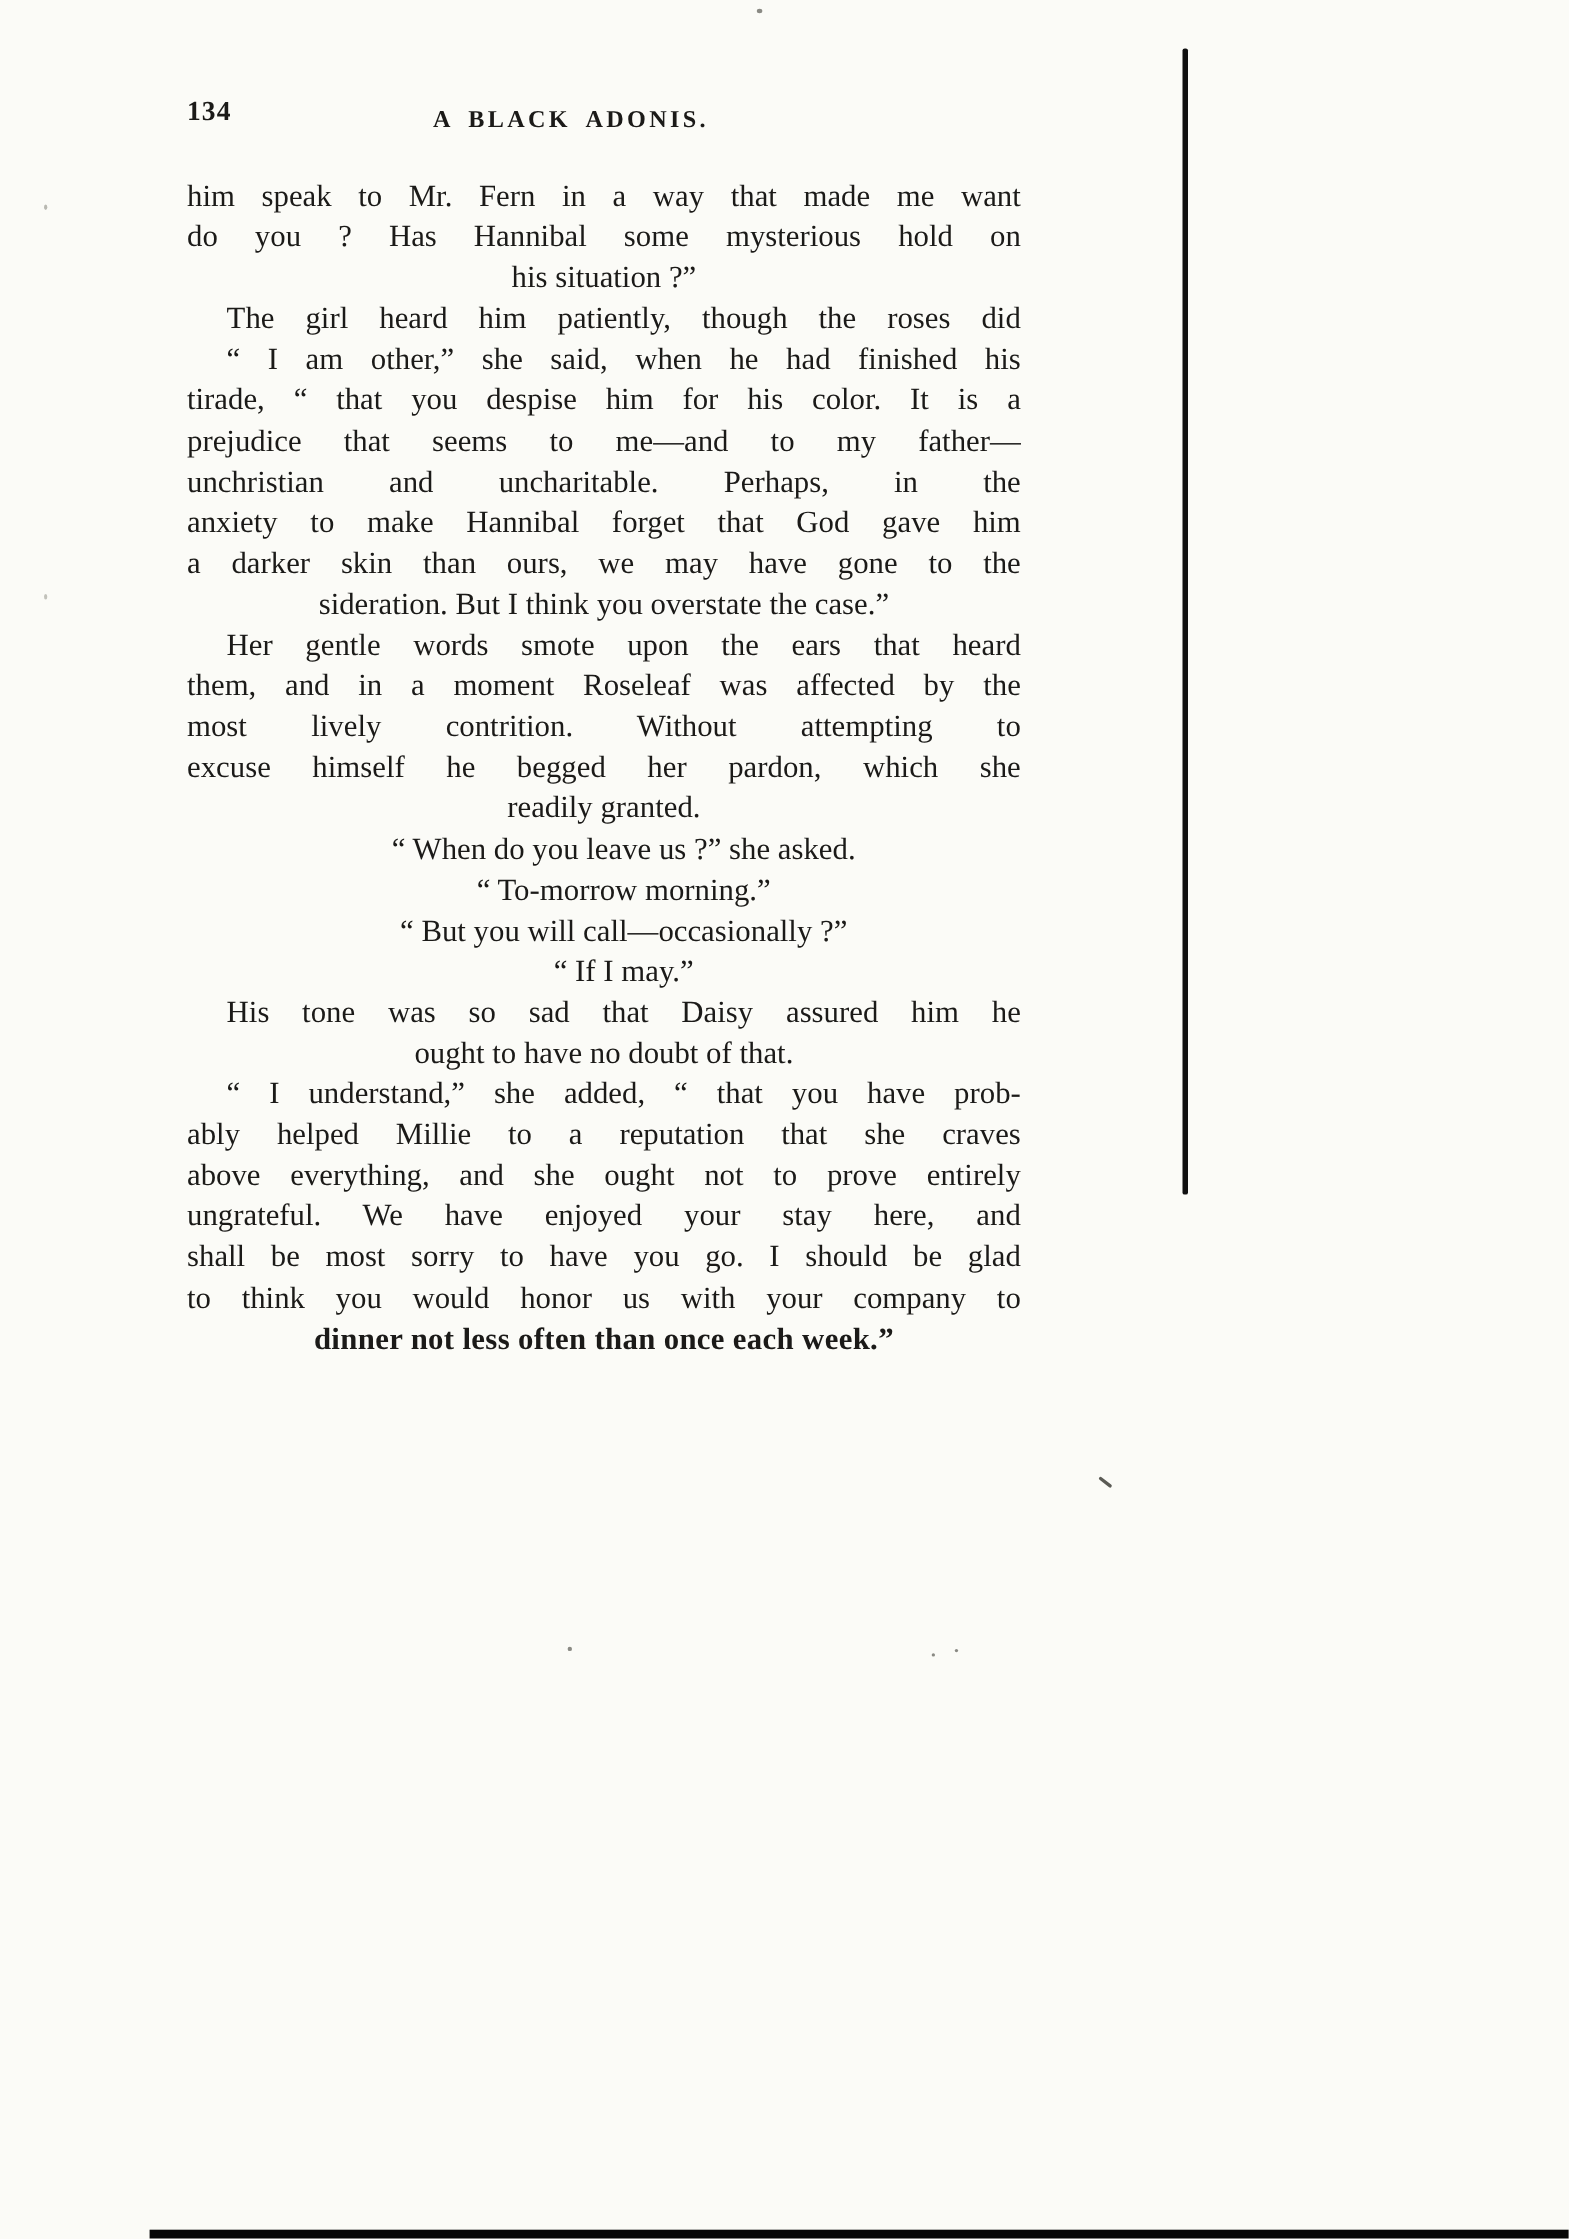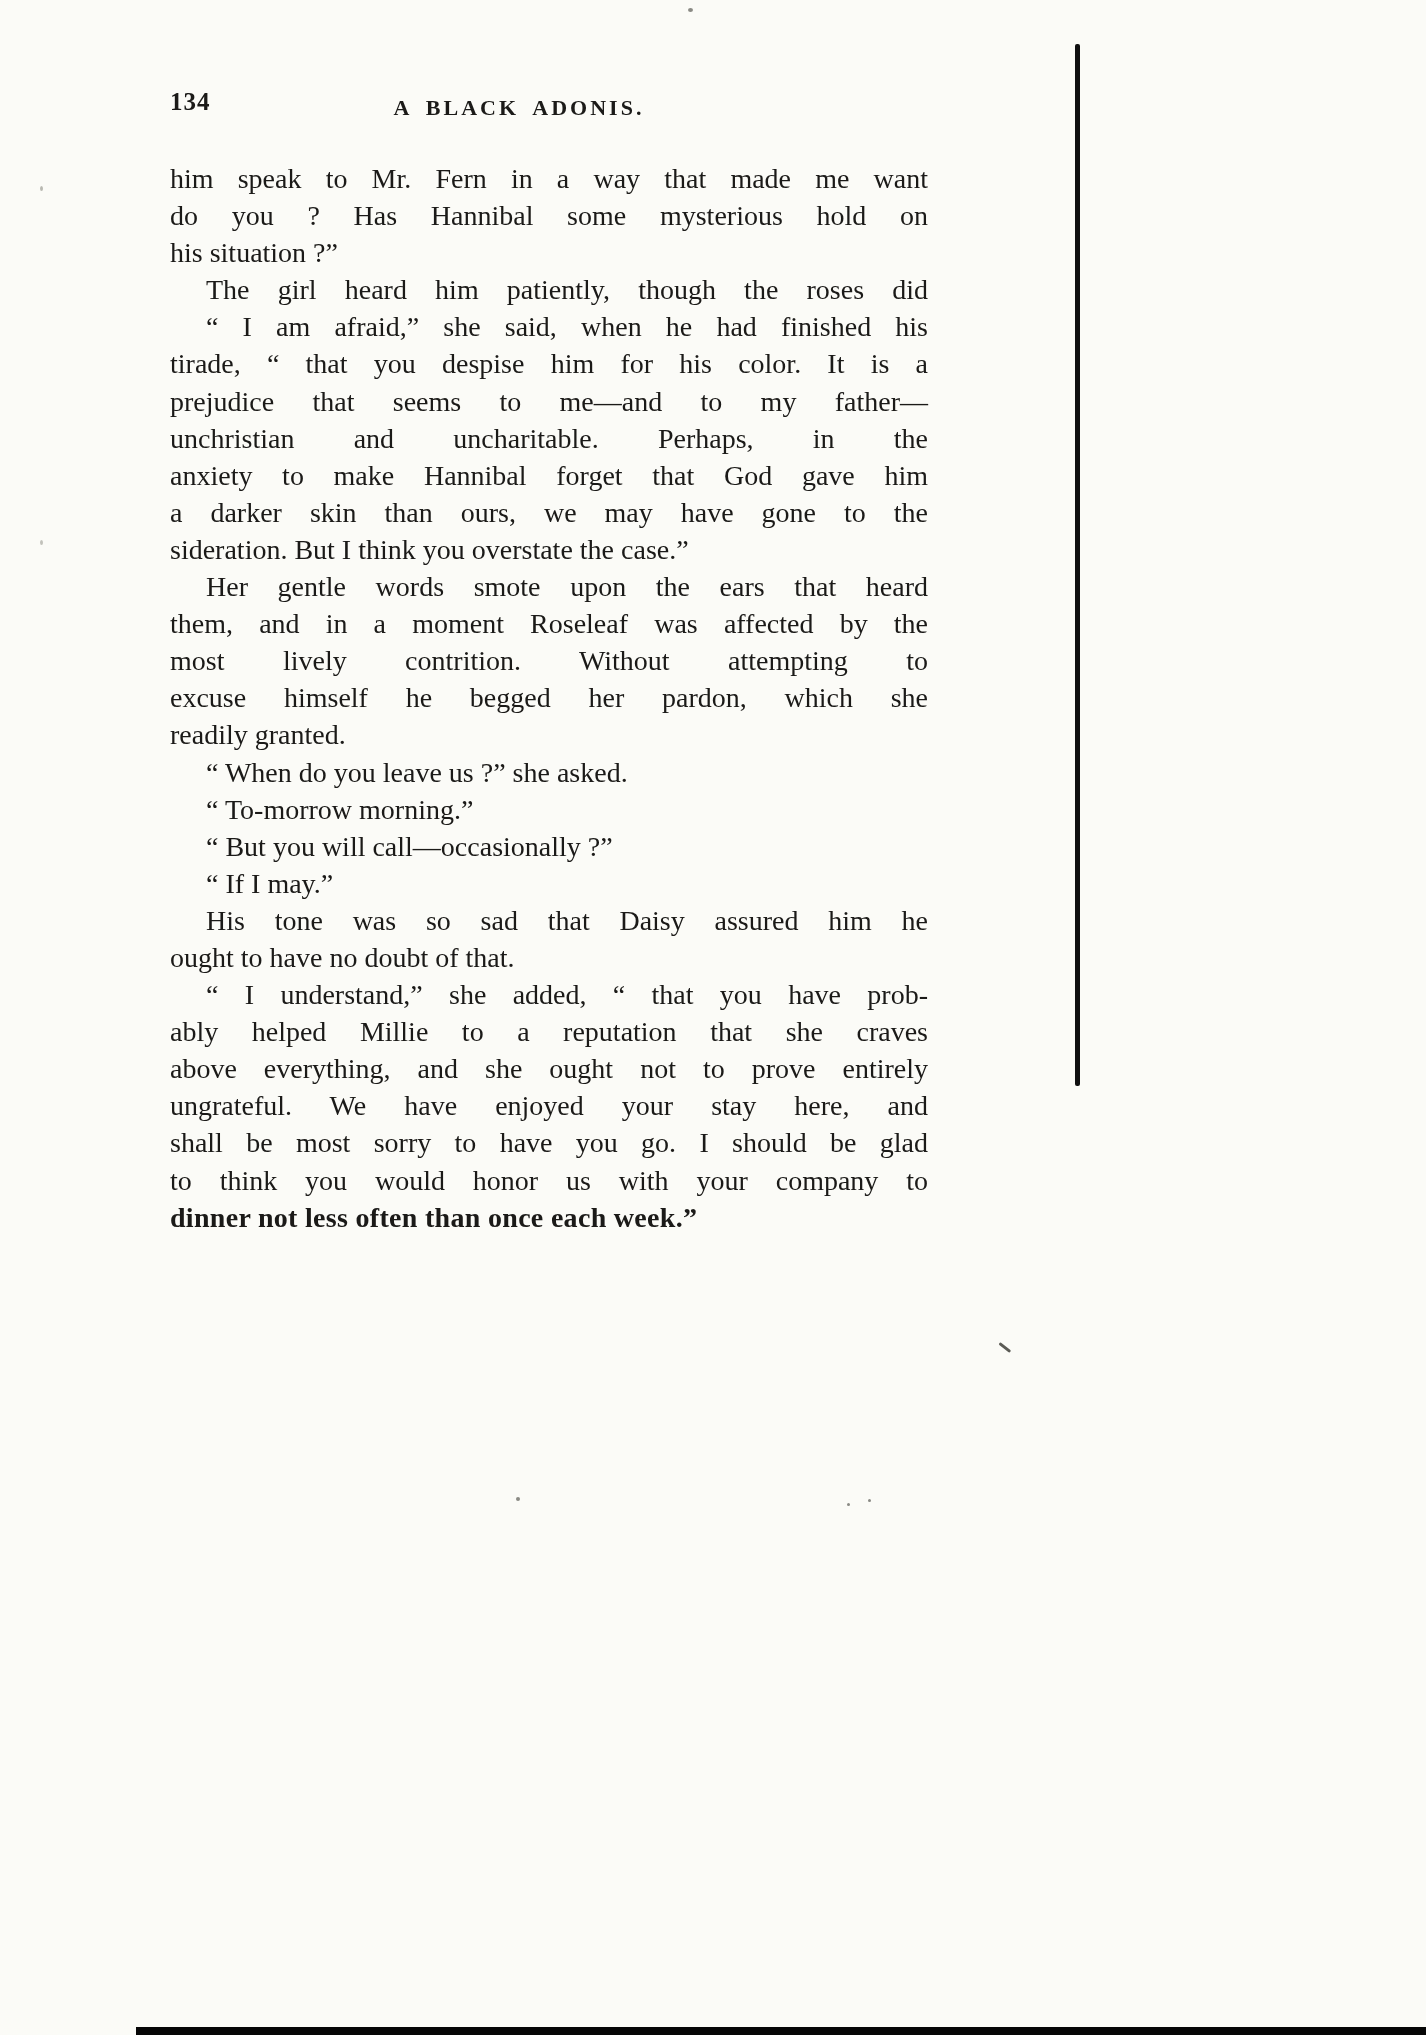--- a/index.html
+++ b/index.html
@@ -43,21 +43,21 @@
   }
   .body-text {
     position: absolute;
     left: 170px;
     top: 160px;
     width: 758px;
     font-size: 28px;
     line-height: 37.1px;
   }
   .line {
-    text-align: left;
+    text-align: center;
     white-space: normal;
   }
   .line.j {
     text-align: justify;
     text-align-last: justify;
   }
   .line.indent {
     text-indent: 36px;
   }
   .line.b {
@@ -109,21 +109,21 @@
 <div class="page-header">
   <span class="page-number">134</span>
   <div class="running-title">A BLACK ADONIS.</div>
 </div>
 
 <div class="body-text">
     <div class="line j">him speak to Mr. Fern in a way that made me want</div>
     <div class="line j">do you ? Has Hannibal some mysterious hold on</div>
     <div class="line">his situation ?”</div>
     <div class="line j indent">The girl heard him patiently, though the roses did</div>
-    <div class="line j indent">“ I am afraid,” she said, when he had finished his</div>
+    <div class="line j indent">“ I am other,” she said, when he had finished his</div>
     <div class="line j">tirade, “ that you despise him for his color. It is a</div>
     <div class="line j">prejudice that seems to me—and to my father—</div>
     <div class="line j">unchristian and uncharitable. Perhaps, in the</div>
     <div class="line j">anxiety to make Hannibal forget that God gave him</div>
     <div class="line j">a darker skin than ours, we may have gone to the</div>
     <div class="line">sideration. But I think you overstate the case.”</div>
     <div class="line j indent">Her gentle words smote upon the ears that heard</div>
     <div class="line j">them, and in a moment Roseleaf was affected by the</div>
     <div class="line j">most lively contrition. Without attempting to</div>
     <div class="line j">excuse himself he begged her pardon, which she</div>

